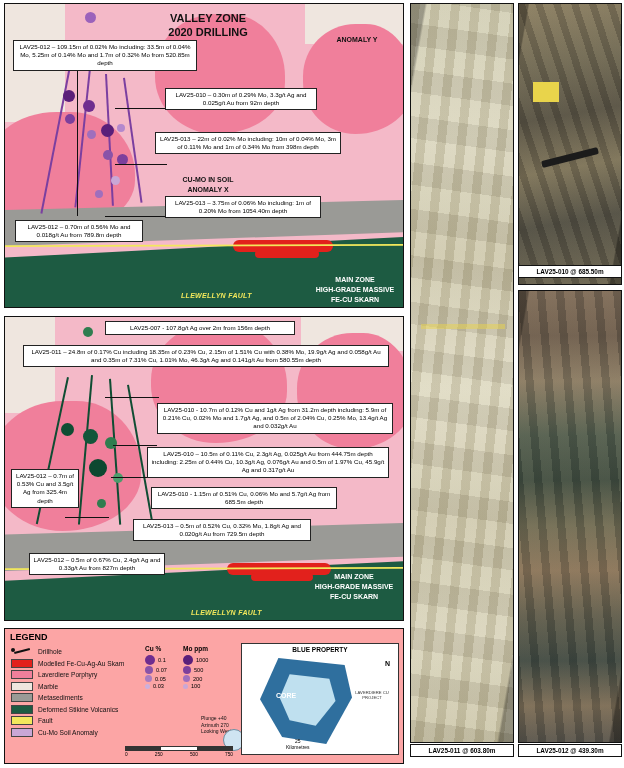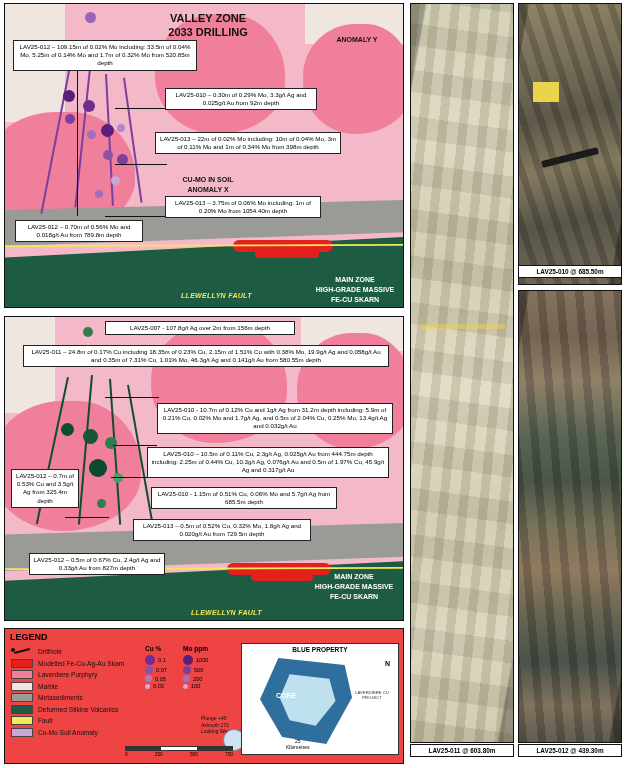--- a/index.html
+++ b/index.html
@@ -17,21 +17,21 @@
   .left-col { position:absolute; left:0; top:0; width:406px; height:768px;padding-left:22px; }
 
   .panel {
     position:absolute;
     border:1px solid #111;
     overflow:hidden;
     background:#f6c9d4;
   }
   #panel-top { left:4px; top:3px; width:400px; height:305px; }
   #panel-bot { left:4px; top:316px; width:400px; height:305px; }
-  #panel-legend { left:4px; top:628px; width:400px; height:136px; background:#ef4444; }
+  #panel-legend { left:4px; top:628px; width:400px; height:136px; background:#fca5a5; }
 
   
   .geo { position:absolute; }
   .pink-bg { left:0; top:0; width:100%; height:100%; background:#f4b9c8; }
   .lav-porphyry { background:#f07f9b; }
   .gray-meta { background:#9a9a96; }
   .green-volc { background:#1d5b42; }
   .marble { background:#efe6df; }
   .skarn-red { background:#e2211c; }
 
@@ -197,21 +197,21 @@
       <div class="bead" style="left:112px;top:150px;width:11px;height:11px;background:#7d3f9c;"></div>
       <div class="bead" style="left:106px;top:172px;width:9px;height:9px;background:#c9a7d6;"></div>
       <div class="bead" style="left:90px;top:186px;width:8px;height:8px;background:#a06fbd;"></div>
 
       <div class="leader" style="left:72px;top:62px;width:1px;height:150px;"></div>
       <div class="leader" style="left:110px;top:104px;width:60px;height:1px;"></div>
       <div class="leader" style="left:110px;top:160px;width:52px;height:1px;"></div>
       <div class="leader" style="left:100px;top:212px;width:60px;height:1px;"></div>
 
       <div class="hdr-title" style="left:128px;top:8px;width:150px;font-size:11px;">VALLEY ZONE</div>
-      <div class="hdr-title" style="left:128px;top:22px;width:150px;font-size:11px;">2033 DRILLING</div>
+      <div class="hdr-title" style="left:128px;top:22px;width:150px;font-size:11px;">2020 DRILLING</div>
       <div class="anomaly-lbl" style="left:312px;top:32px;width:80px;">ANOMALY Y</div>
       <div class="anomaly-lbl" style="left:148px;top:172px;width:110px;">CU-MO IN SOIL</div>
       <div class="anomaly-lbl" style="left:148px;top:182px;width:110px;">ANOMALY X</div>
 
       <div class="fault-label" style="left:176px;top:288px;">LLEWELLYN FAULT</div>
       <div class="zone-label" style="left:300px;top:272px;width:100px;">MAIN ZONE</div>
       <div class="zone-label" style="left:300px;top:282px;width:100px;">HIGH-GRADE MASSIVE</div>
       <div class="zone-label" style="left:300px;top:292px;width:100px;">FE-CU SKARN</div>
 
       <div class="callout" style="left:8px;top:36px;width:184px;">LAV25-012 – 109.15m of 0.02% Mo including: 33.5m of 0.04% Mo, 5.25m of 0.14% Mo and 1.7m of 0.32% Mo from 520.85m depth</div>

